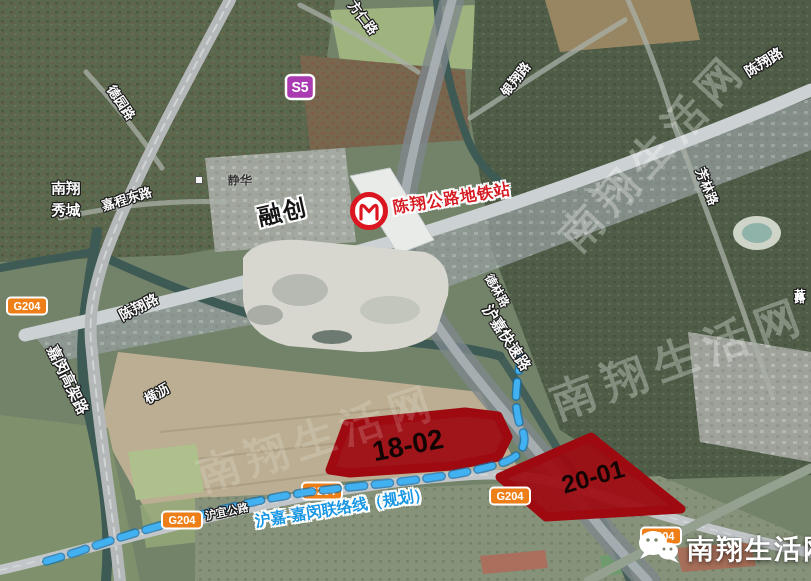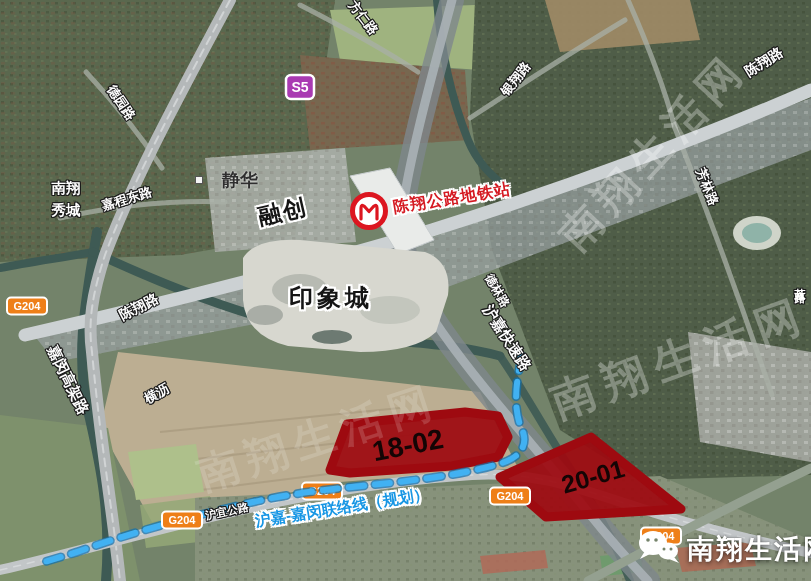--- a/index.html
+++ b/index.html
@@ -196,24 +196,23 @@
   <div class="lbl outline-dark" style="left:764px;top:62px;--r:-32deg;font-size:14px;">陈翔路</div>
   <div class="lbl outline-dark" style="left:707px;top:187px;--r:68deg;font-size:13px;">芳林路</div>
   <div class="lbl outline-dark vert" style="left:800px;top:282px;font-size:11px;">芳林路</div>
   <div class="lbl outline-dark" style="left:121px;top:103px;--r:56deg;font-size:13px;">德园路</div>
   <div class="lbl outline-dark two-line" style="left:66px;top:200px;font-size:14.5px;">
     <div>南翔</div>
     <div>秀城</div>
   </div>
   <div class="lbl outline-dark" style="left:127px;top:199px;--r:-17deg;font-size:13px;">嘉程东路</div>
   <div class="poi-dot" style="left:195px;top:176px;"></div>
-  <div class="lbl" style="left:220px;top:181px;font-size:18px;color:#2f2f2f;text-shadow:0 0 2px #fff;padding-left:40px;">静华</div>
+  <div class="lbl" style="left:220px;top:181px;font-size:12px;color:#2f2f2f;text-shadow:0 0 2px #fff;padding-left:40px;">静华</div>
   <div class="lbl outline-white" style="left:283px;top:212px;--r:-13deg;font-size:23px;letter-spacing:2px;">融创</div>
   <div class="lbl station-red" style="left:452px;top:198px;--r:-9deg;font-size:16px;letter-spacing:1px;">陈翔公路地铁站</div>
-  <div class="lbl outline-white" style="left:331px;top:298px;font-size:24px;letter-spacing:4px;">印象城</div>
   <div class="lbl outline-dark" style="left:139px;top:307px;--r:-27deg;font-size:14px;">陈翔路</div>
   <div class="lbl outline-dark" style="left:68px;top:380px;--r:64deg;font-size:15px;">嘉闵高架路</div>
   <div class="lbl outline-dark" style="left:157px;top:394px;--r:-28deg;font-size:13px;">横沥</div>
   <div class="lbl outline-dark" style="left:507px;top:338px;--r:57deg;font-size:15px;">沪嘉快速路</div>
   <div class="lbl outline-dark" style="left:497px;top:291px;--r:60deg;font-size:12px;">德林路</div>
   <div class="lbl outline-dark" style="left:227px;top:511px;--r:-12deg;font-size:11px;">沪宜公路</div>
 
   <div class="lbl parcel-num" style="left:408px;top:446px;--r:-11deg;font-size:28px;">18-02</div>
   <div class="lbl parcel-num" style="left:593px;top:477px;--r:-16deg;font-size:25px;">20-01</div>
 

